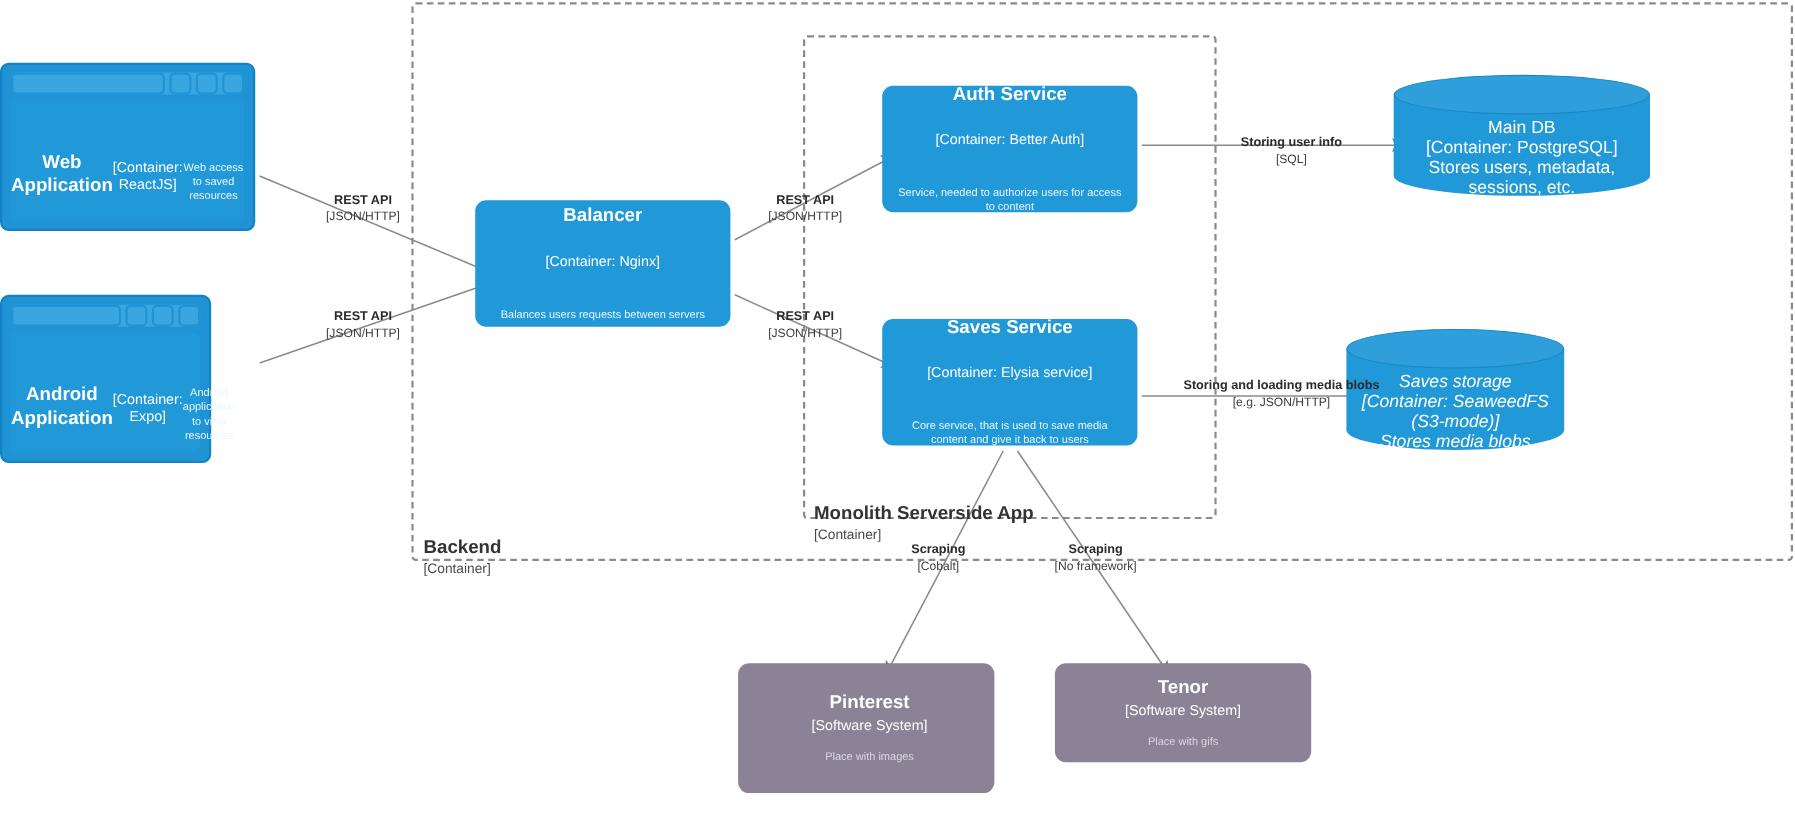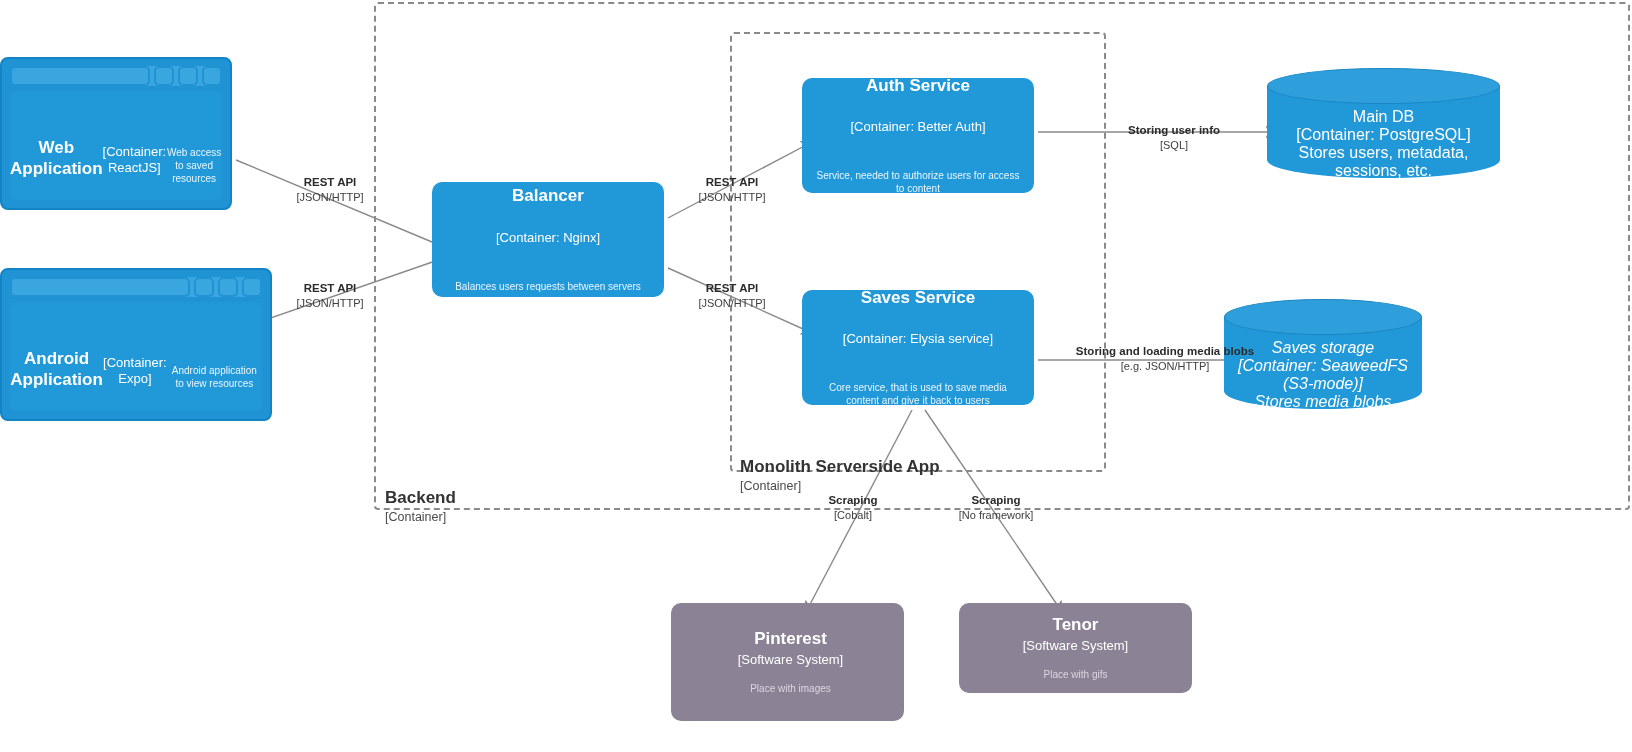--- a/index.html
+++ b/index.html
@@ -264,21 +264,21 @@
       <div class="dot" style="right:24px;"></div>
       <div class="dot" style="right:0px;"></div>
     </div>
     <div class="body">
       <span class="n-name">Web Application</span>
       <span class="n-type">[Container: ReactJS]</span>
       <span class="n-desc">Web access to saved resources</span>
     </div>
   </div>
 
-  <div class="node browser" style="left:0px; top:268px; width:272px; height:153px;justify-content:space-between;">
+  <div class="node browser" style="left:0px; top:268px; width:192px; height:153px;justify-content:space-between;">
     <div class="chrome-bar">
       <div class="bar-fill"></div>
       <div class="dot" style="right:48px;"></div>
       <div class="dot" style="right:24px;"></div>
       <div class="dot" style="right:0px;"></div>
     </div>
     <div class="body">
       <span class="n-name">Android Application</span>
       <span class="n-type">[Container: Expo]</span>
       <span class="n-desc">Android application to view resources</span>

